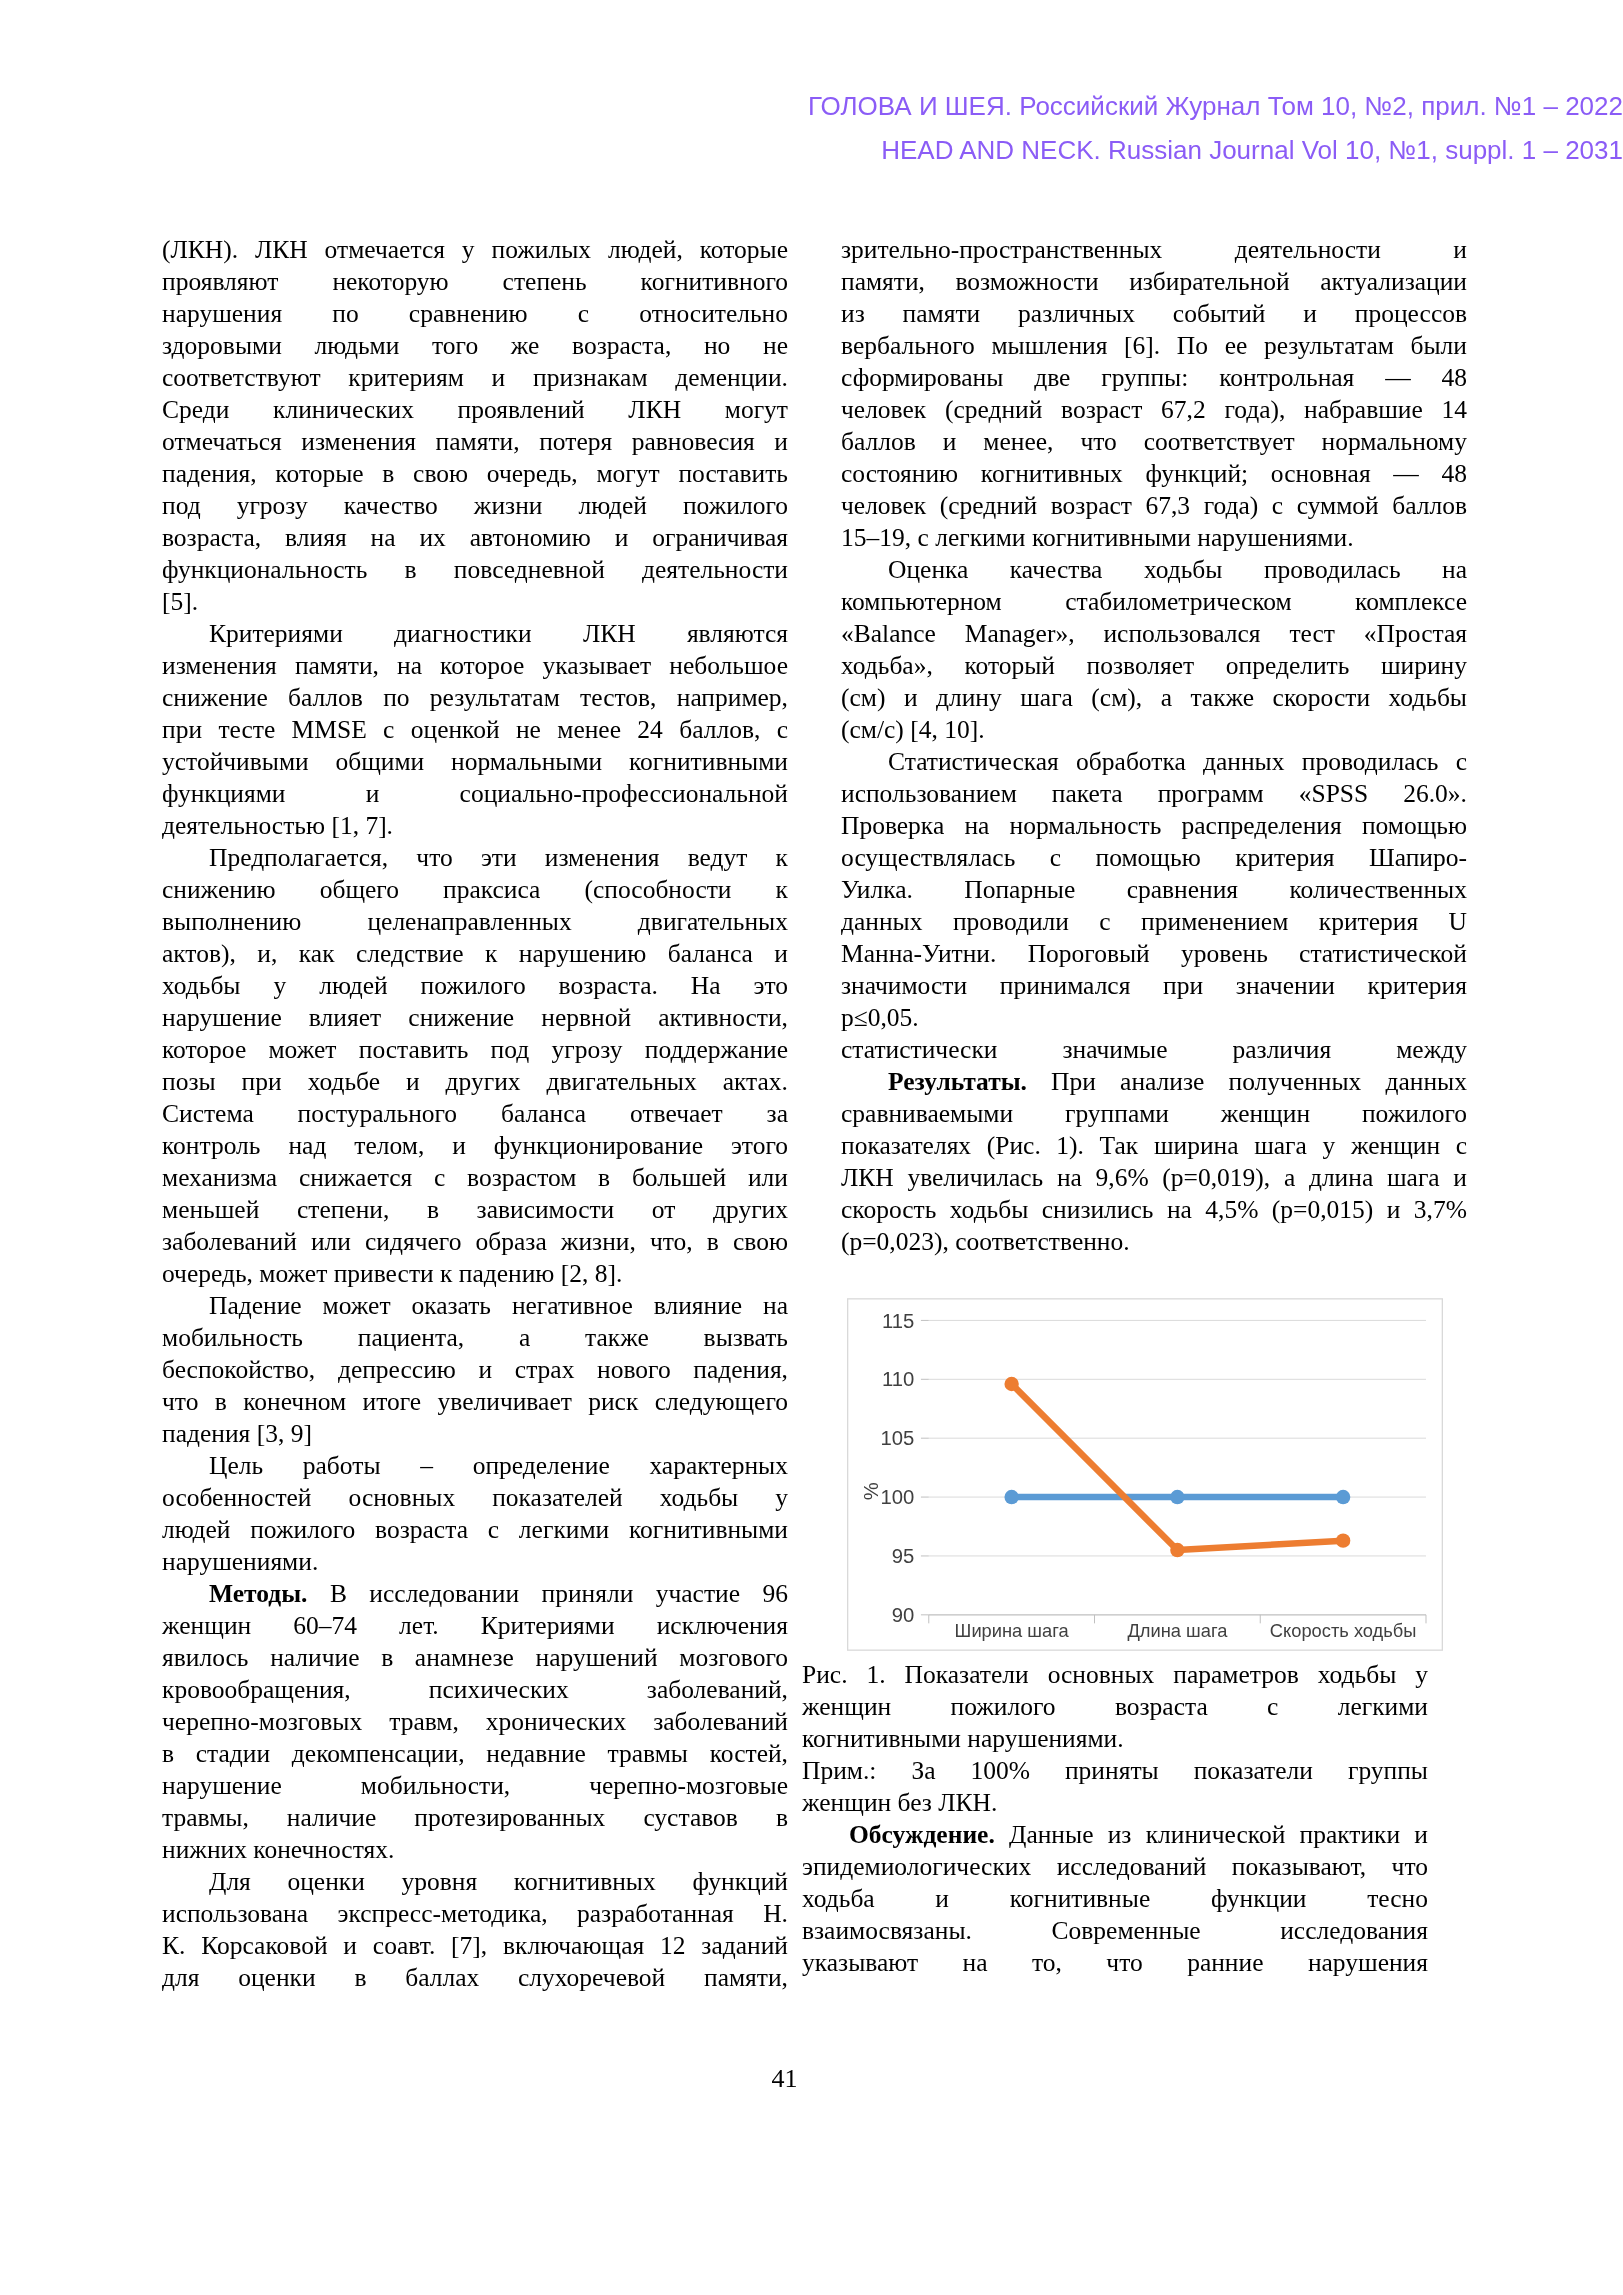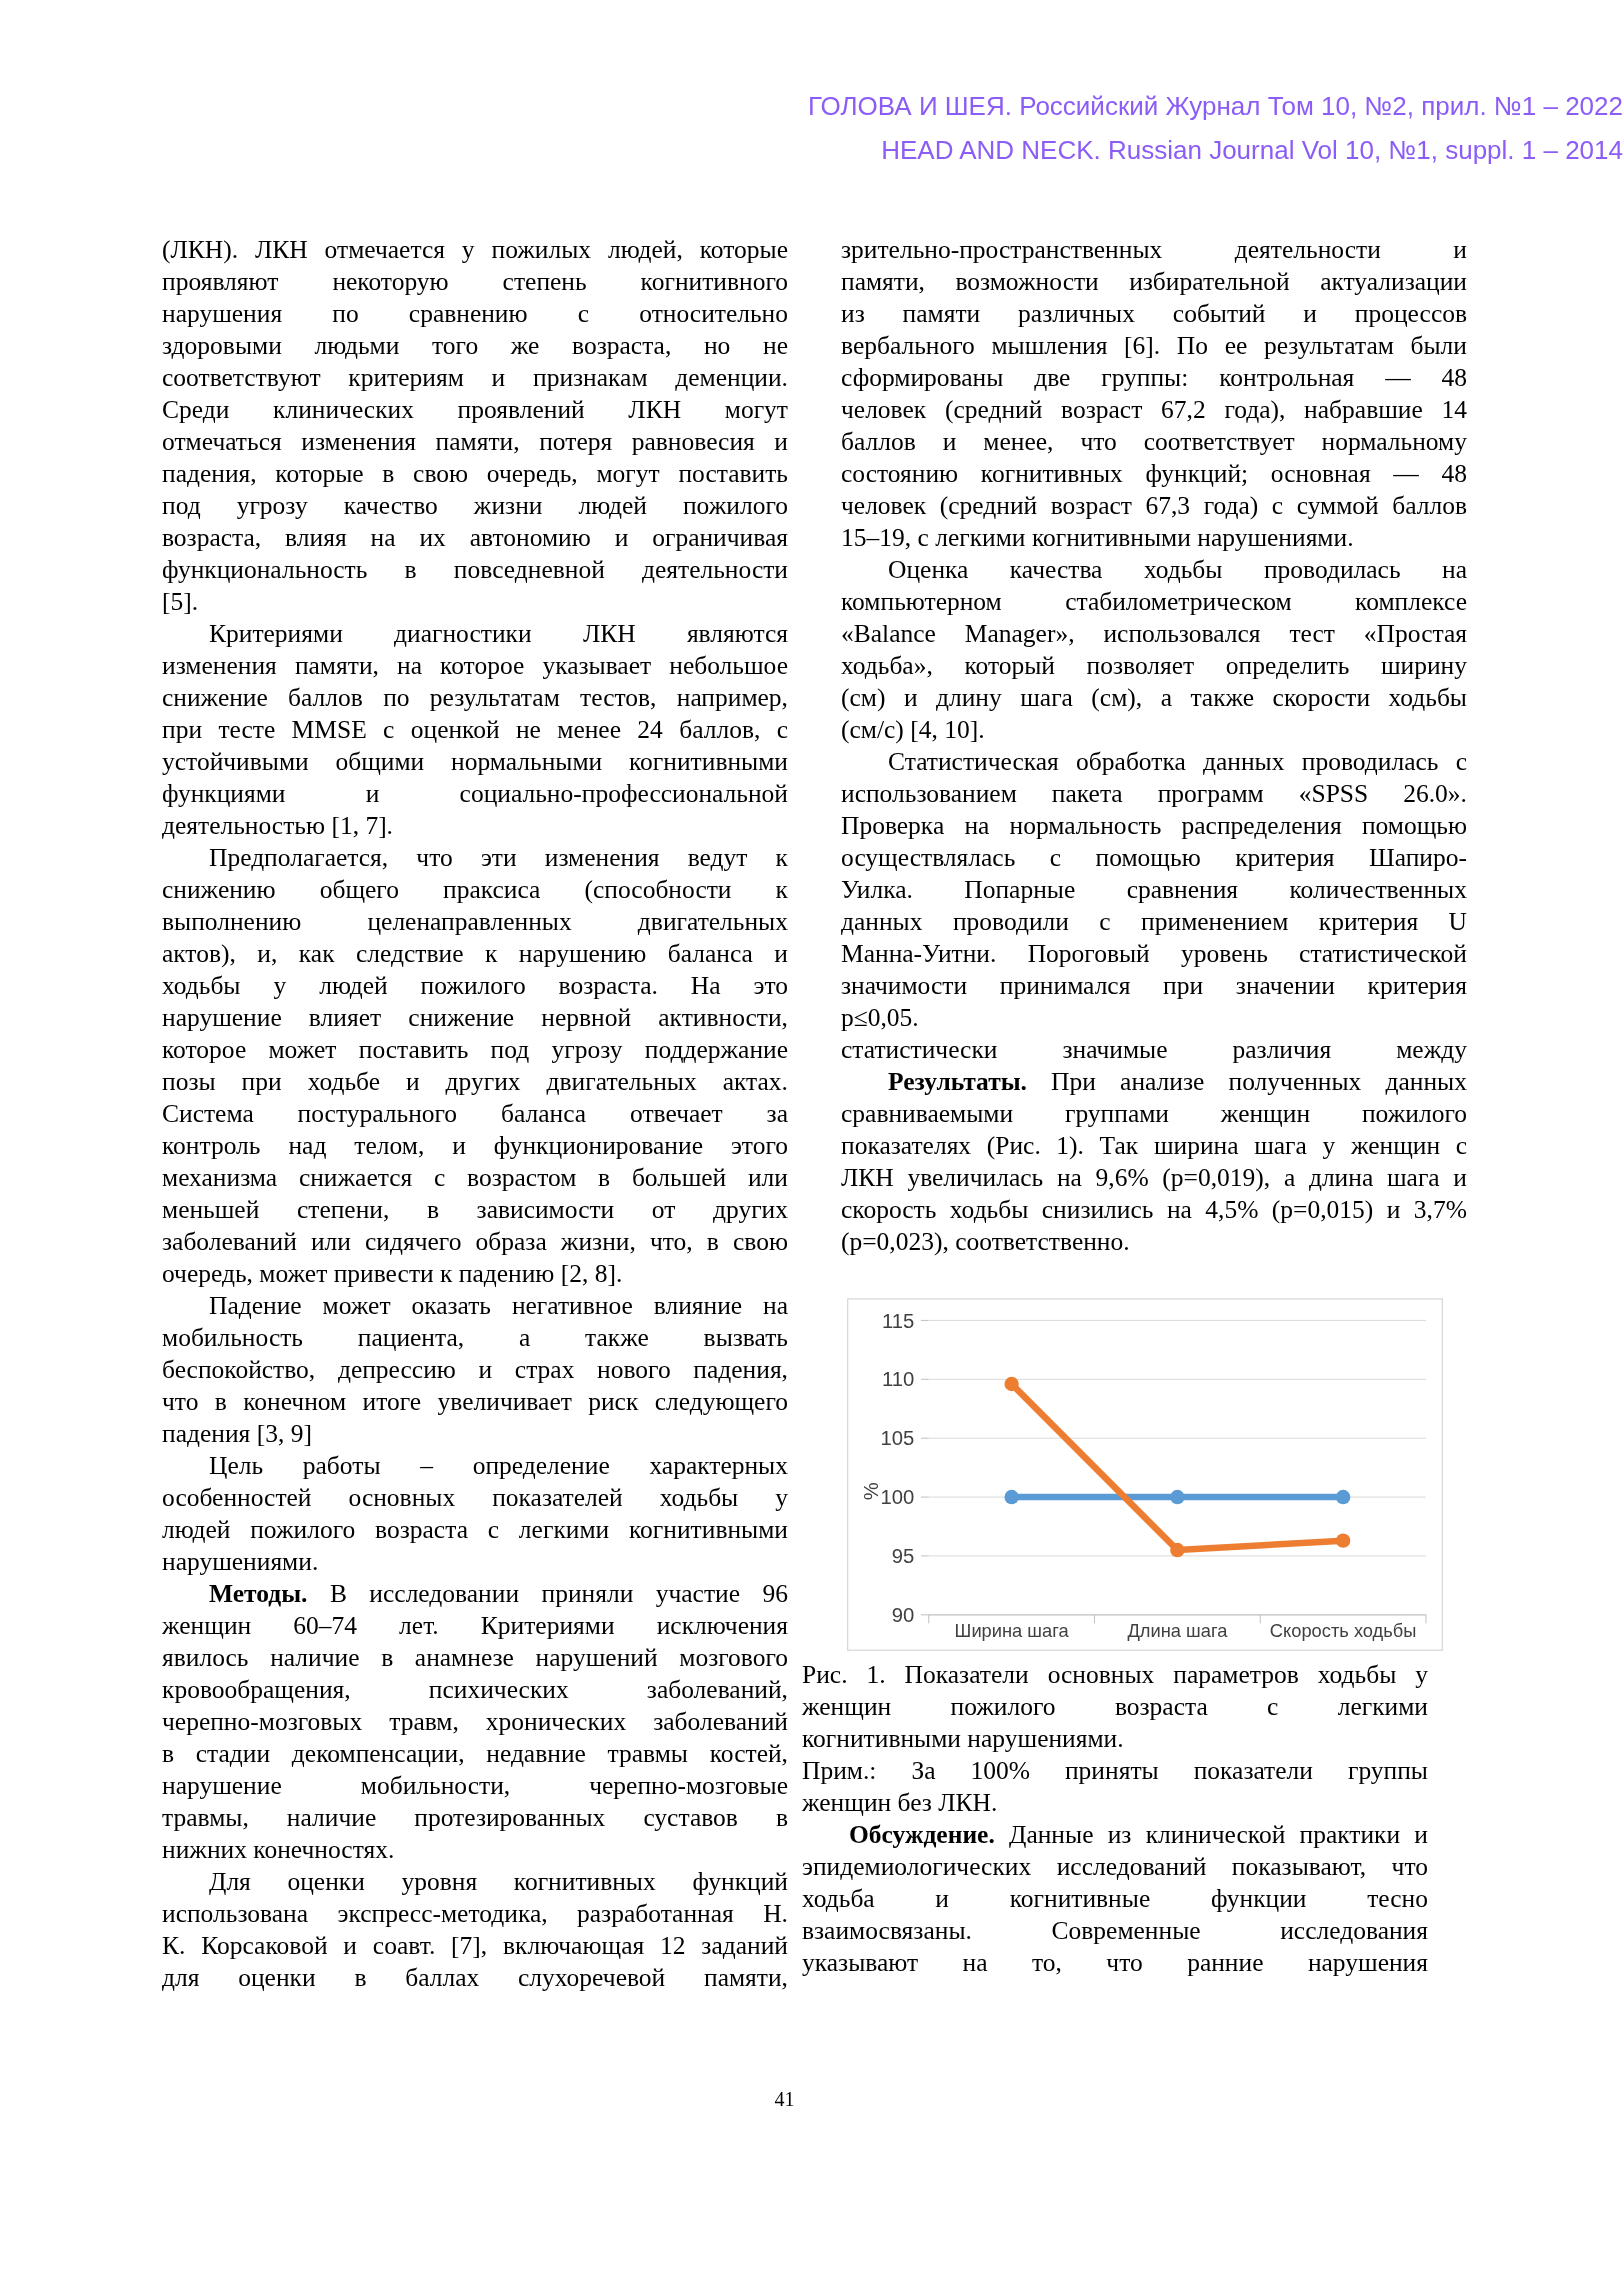--- a/index.html
+++ b/index.html
@@ -30,29 +30,29 @@
   #right-col { left:841px; top:234px; }
   #right-col-bottom { left:802px; top:1659px; }
   #chart-wrap {
     position:absolute; left:847px; top:1298px;
     width:596px; height:353px;
     background:#ffffff;
   }
   #chart-wrap svg { display:block; }
   .page-footer {
     position:absolute; top:2063px; left:0; width:1569px;
-    text-align:center; font-size:20px; line-height:32px;margin-top:20px;
+    text-align:center; font-size:26px; line-height:32px;
   }
 </style>
 </head>
 <body>
 
 <div class="page-header">
   <div>ГОЛОВА И ШЕЯ. Российский Журнал Том 10, №2, прил. №1 – 2022</div>
-  <div>HEAD AND NECK. Russian Journal Vol 10, №1, suppl. 1 – 2014</div>
+  <div>HEAD AND NECK. Russian Journal Vol 10, №1, suppl. 1 – 2031</div>
 </div>
 
 <div id="left-col" class="col">
     <div class="tline">(ЛКН). ЛКН отмечается у пожилых людей, которые</div>
     <div class="tline">проявляют некоторую степень когнитивного</div>
     <div class="tline">нарушения по сравнению с относительно</div>
     <div class="tline">здоровыми людьми того же возраста, но не</div>
     <div class="tline">соответствуют критериям и признакам деменции.</div>
     <div class="tline">Среди клинических проявлений ЛКН могут</div>
     <div class="tline">отмечаться изменения памяти, потеря равновесия и</div>

